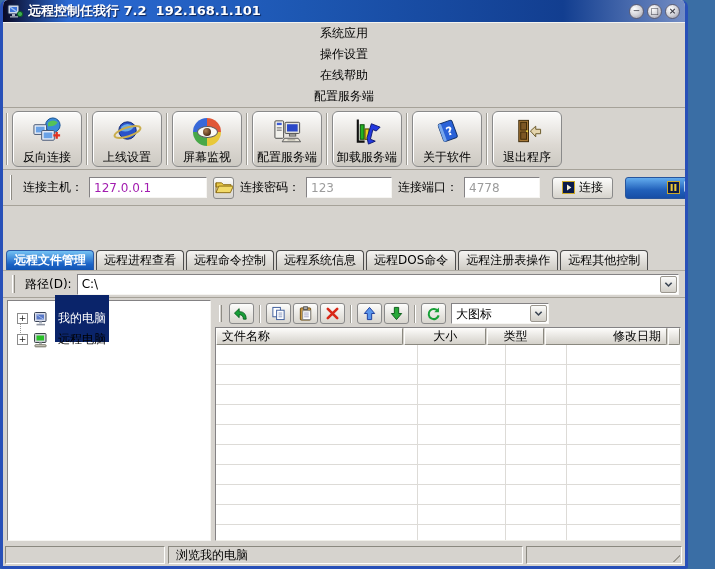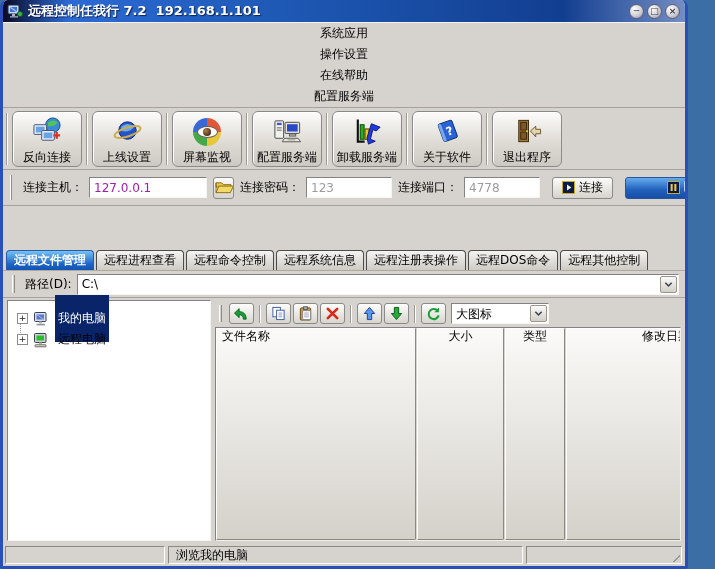--- a/index.html
+++ b/index.html
@@ -78,21 +78,21 @@
   .tree-vline { position:absolute; left:12px; top:18px; height:16px; border-left:1px dotted #9a9a9a; }
 
   .file-panel { flex:1; display:flex; flex-direction:column; min-width:0; }
   .mini-toolbar { flex:0 0 27px; display:flex; align-items:center; gap:2px; padding:2px 1px; }
   .mini-btn { width:25px; height:21px; border:1px solid #8a8a8a; border-radius:3px;
               background:linear-gradient(#fdfdfc,#d8d5ce); display:flex; align-items:center; justify-content:center; cursor:default; }
   .mini-sep { height:18px; border-left:1px solid #9c9a92; border-right:1px solid #ffffff; margin:0 3px; }
   .view-combo { display:flex; height:21px; width:98px; border:1px solid; border-color:#848284 #f6f5f2 #f6f5f2 #848284; background:#fff; margin-left:3px; }
 
   .grid-wrap { flex:1; border:1px solid; border-color:#848284 #f0efe9 #f0efe9 #848284; background:#ffffff;
-               display:flex; flex-direction:row; overflow:hidden; }
+               display:flex; flex-direction:column; overflow:hidden; }
   .grid-header { flex:0 0 17px; display:flex; background:#d6d3ce; }
   .col { border:1px solid; border-color:#fdfdfb #8a887f #8a887f #fdfdfb; border-radius:0 0 2px 0; margin-right:1px;
          background:linear-gradient(#fbfaf8,#d4d1ca); line-height:14px; padding:0 5px; white-space:nowrap; overflow:hidden; cursor:default; }
   .col-name { width:200px; } .col-size { width:87px; text-align:center; } .col-type { width:60px; text-align:center; }
   .col-date { width:130px; text-align:right; } .col-extra { flex:1; margin-right:0; }
   .grid-body { flex:1; position:relative; background:repeating-linear-gradient(to bottom,#ffffff 0 19px,#dddbd7 19px 20px); }
   .vline { position:absolute; top:0; bottom:0; width:1px; background:#dddbd7; }
   .vl1{left:201px;} .vl2{left:289px;} .vl3{left:350px;} .vl4{left:481px;}
 
   
@@ -278,22 +278,22 @@
       </svg>
       <span>断开</span>
     </div>
   </div>
 
   <div class="tabs-row">
     <div class="tab active">远程文件管理</div>
     <div class="tab">远程进程查看</div>
     <div class="tab">远程命令控制</div>
     <div class="tab">远程系统信息</div>
+    <div class="tab">远程DOS命令</div>
     <div class="tab">远程注册表操作</div>
-    <div class="tab">远程DOS命令</div>
     <div class="tab">远程其他控制</div>
   </div>
 
   <div class="band path-row">
     <span class="grip"></span>
     <span class="lbl">路径(D):</span>
     <div class="combo">
       <span class="combo-text">C:\</span>
       <span class="combo-btn">
         <svg viewBox="0 0 12 10" width="11" height="9">

